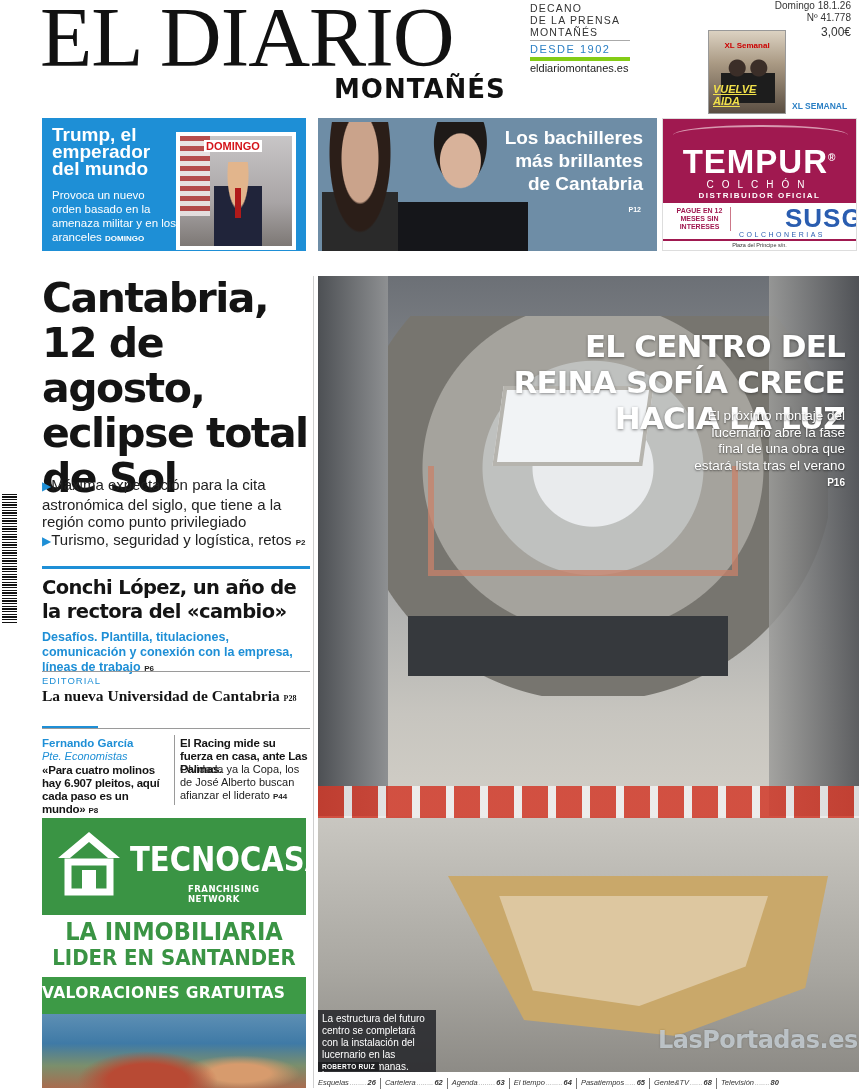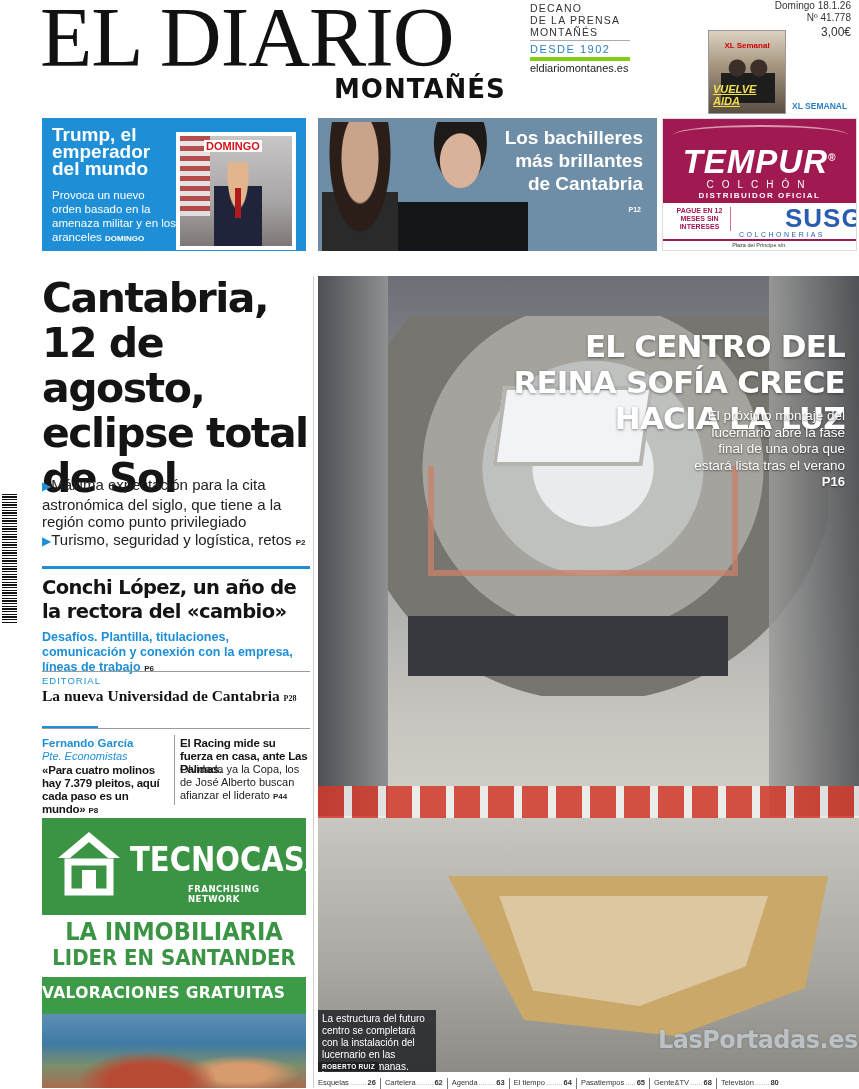--- a/index.html
+++ b/index.html
@@ -35,21 +35,21 @@
 
   .teaser-bach { position: absolute; left: 318px; top: 118px; width: 339px; height: 133px; background: #6e8da6; color: #fff; overflow: hidden; }
   .teaser-bach .p1 { position: absolute; left: 4px; top: 4px; width: 76px; height: 129px; background: radial-gradient(ellipse at 50% 28%, #caa38b 0 18px, transparent 19px), radial-gradient(ellipse at 50% 24%, #2b1e18 0 30px, transparent 31px), linear-gradient(180deg, transparent 70px, #2a2a2a 70px); }
   .teaser-bach .p2 { position: absolute; left: 80px; top: 4px; width: 130px; height: 129px; background: radial-gradient(ellipse at 48% 30%, #d8b29a 0 20px, transparent 21px), radial-gradient(ellipse at 48% 16%, #1e1a18 0 26px, transparent 27px), linear-gradient(180deg, transparent 80px, #15161a 80px); }
   .teaser-bach .tb-title { position: absolute; right: 14px; top: 8px; width: 150px; text-align: right; font-size: 19px; font-weight: bold; line-height: 23px; }
   .teaser-bach .tb-page { position: absolute; right: 16px; top: 88px; font-size: 7px; font-weight: bold; }
 
   .ad-tempur { position: absolute; left: 662px; top: 118px; width: 195px; height: 133px; background: #ffffff; border: 1px solid #ddd; overflow: hidden; }
   .ad-tempur .top { position: absolute; left: 0; top: 0; width: 100%; height: 84px; background: #a01950; }
   .ad-tempur .wave { position: absolute; left: 10px; top: 6px; width: 175px; height: 20px; border-top: 2px solid #e7b9c9; border-radius: 50% 50% 0 0; opacity: .8; }
-  .ad-tempur .brand { position: absolute; left: 0; top: 26px; width: 100%; text-align: center; font-size: 33px; font-weight: bold; color: #fff; letter-spacing: 1px; line-height: 1; font-style: italic; }
+  .ad-tempur .brand { position: absolute; left: 0; top: 26px; width: 100%; text-align: center; font-size: 33px; font-weight: bold; color: #fff; letter-spacing: 1px; line-height: 1; }
   .ad-tempur .colchon { position: absolute; left: 0; top: 60px; width: 100%; text-align: center; font-size: 10px; letter-spacing: 8px; color: #fff; }
   .ad-tempur .dist { position: absolute; left: 0; top: 72px; width: 100%; text-align: center; font-size: 8px; letter-spacing: 1.5px; color: #fff; font-weight: bold; }
   .ad-tempur .pague { position: absolute; left: 6px; top: 88px; width: 62px; text-align: center; font-size: 7px; font-weight: bold; color: #a01950; line-height: 8px; border-right: 1px solid #c78; }
   .ad-tempur .susge { position: absolute; left: 74px; top: 86px; font-size: 26px; font-weight: bold; color: #2a5db0; letter-spacing: 1px; line-height: 1; margin-left: 48px; }
   .ad-tempur .colch2 { position: absolute; left: 76px; top: 112px; font-size: 7px; letter-spacing: 2.5px; color: #2a5db0; }
   .ad-tempur .addr { position: absolute; left: 0; bottom: 2px; width: 100%; text-align: center; font-size: 5.5px; color: #333; border-top: 2px solid #a01950; padding-top: 1px; }
 
   
   .lead-headline { position: absolute; left: 42px; top: 276px; width: 268px; font-family: "DejaVu Sans", sans-serif; font-weight: bold; font-size: 41px; line-height: 45px; color: #141414; letter-spacing: -1.5px; }
   .lead-bullets { position: absolute; left: 42px; top: 476px; width: 268px; font-size: 15px; line-height: 17.5px; color: #222; }
@@ -91,31 +91,31 @@
   .mp-dark-band { position: absolute; left: 90px; top: 340px; width: 320px; height: 60px; background: #36393d; }
   .mp-fence { position: absolute; left: 0; top: 510px; width: 100%; height: 32px; background: repeating-linear-gradient(90deg,#d23a2a 0 26px,#f1f1f1 26px 34px); opacity: .85; }
   .mp-floor { position: absolute; left: 0; top: 540px; width: 100%; height: 256px; background: linear-gradient(180deg,#c9c7c1 0%,#a9a7a1 60%,#8d8b86 100%); }
   .mp-pit { position: absolute; left: 130px; top: 600px; width: 380px; height: 160px; background: #c9a86a; clip-path: polygon(0% 0%, 100% 0%, 94% 70%, 60% 100%, 20% 90%); }
   .mp-pit-sand { position: absolute; left: 170px; top: 620px; width: 280px; height: 110px; background: #ddc7a0; clip-path: polygon(4% 0%, 100% 0%, 92% 64%, 54% 100%, 16% 86%); }
   .mp-left-wall { position: absolute; left: 0; top: 0; width: 70px; height: 796px; background: linear-gradient(90deg,#4d5054,#8e9092); }
   .mp-right-wall { position: absolute; right: 0; top: 0; width: 90px; height: 560px; background: linear-gradient(270deg,#4a4c50,#9c9c9a); opacity: .85; }
 
   .mp-headline { position: absolute; right: 14px; top: 12px; width: 360px; text-align: right; font-family: "DejaVu Sans", sans-serif; font-weight: bold; font-size: 31px; line-height: 36px; color: #fff; letter-spacing: -0.8px; text-shadow: 0 1px 3px rgba(0,0,0,.45); margin-top: 40px; }
   .mp-deck { position: absolute; right: 14px; top: 132px; width: 160px; text-align: right; font-size: 13.5px; line-height: 16.5px; color: #fff; text-shadow: 0 1px 2px rgba(0,0,0,.6); }
-  .mp-deck .pg { font-size: 13px; }
+  .mp-deck .pg { font-size: 10px; }
   .mp-caption { position: absolute; left: 0; top: 734px; width: 118px; background: rgba(30,32,36,.82); color: #fff; font-size: 10px; line-height: 12px; padding: 3px 4px 2px 4px; }
   .mp-credit { position: absolute; left: 0; top: 786px; background: #1e1f22; color: #fff; font-size: 6.5px; font-weight: bold; padding: 1px 4px; letter-spacing: .3px; }
 
   .watermark { position: absolute; left: 658px; top: 1027px; font-family: "DejaVu Sans", sans-serif; font-weight: bold; color: rgba(200,208,214,.85); text-shadow: 0 0 2px rgba(0,0,0,.25); }
   .watermark .w1 { font-size: 18px; line-height: 20px; padding-left: 4px; }
   .watermark .w2 { font-size: 24px; line-height: 26px; letter-spacing: -0.5px; }
 
   
   .footer-index { position: absolute; left: 318px; top: 1078px; width: 541px; height: 11px; display: flex; font-size: 7.5px; color: #333; white-space: nowrap; overflow: hidden; }
-  .footer-index .fi { display: flex; padding: 0 4px; border-right: 1px solid #777; }
+  .footer-index .fi { display: flex; padding: 0 4px; border-right: 1px solid #777; font-style: italic; }
   .footer-index .fi:first-child { padding-left: 0; }
   .footer-index .fi .dots { color: #999; padding: 0 1px; }
   .footer-index .fi .num { font-weight: bold; }
 </style>
 </head>
 <body>
 
 <header class="masthead">
   <div class="logo-main">EL DIARIO</div>
   <div class="logo-sub">MONTAÑÉS</div>
@@ -205,21 +205,21 @@
   <span>La nueva Universidad de Cantabria</span>
   <span class="pg">P28</span>
 </div>
 
 <div class="sep-blue" style="left:42px; top:726px; width:56px;"></div>
 <div class="thin-rule" style="left:42px; top:728px; width:268px;"></div>
 
 <div class="fg-name">Fernando García</div>
 <div class="fg-role">Pte. Economistas</div>
 <div class="fg-quote">
-  <span>«Para cuatro molinos hay 7.379 pleitos, aquí cada paso es un mundo»</span>
+  <span>«Para cuatro molinos hay 6.907 pleitos, aquí cada paso es un mundo»</span>
   <span class="pg">P8</span>
 </div>
 
 <div class="vsep" style="left:174px; top:735px; height:70px;"></div>
 
 <div class="rac-title">El Racing mide su fuerza en casa, ante Las Palmas.</div>
 <div class="rac-text">
   <span>Olvidada ya la Copa, los de José Alberto buscan afianzar el liderato</span>
   <span class="pg">P44</span>
 </div>

